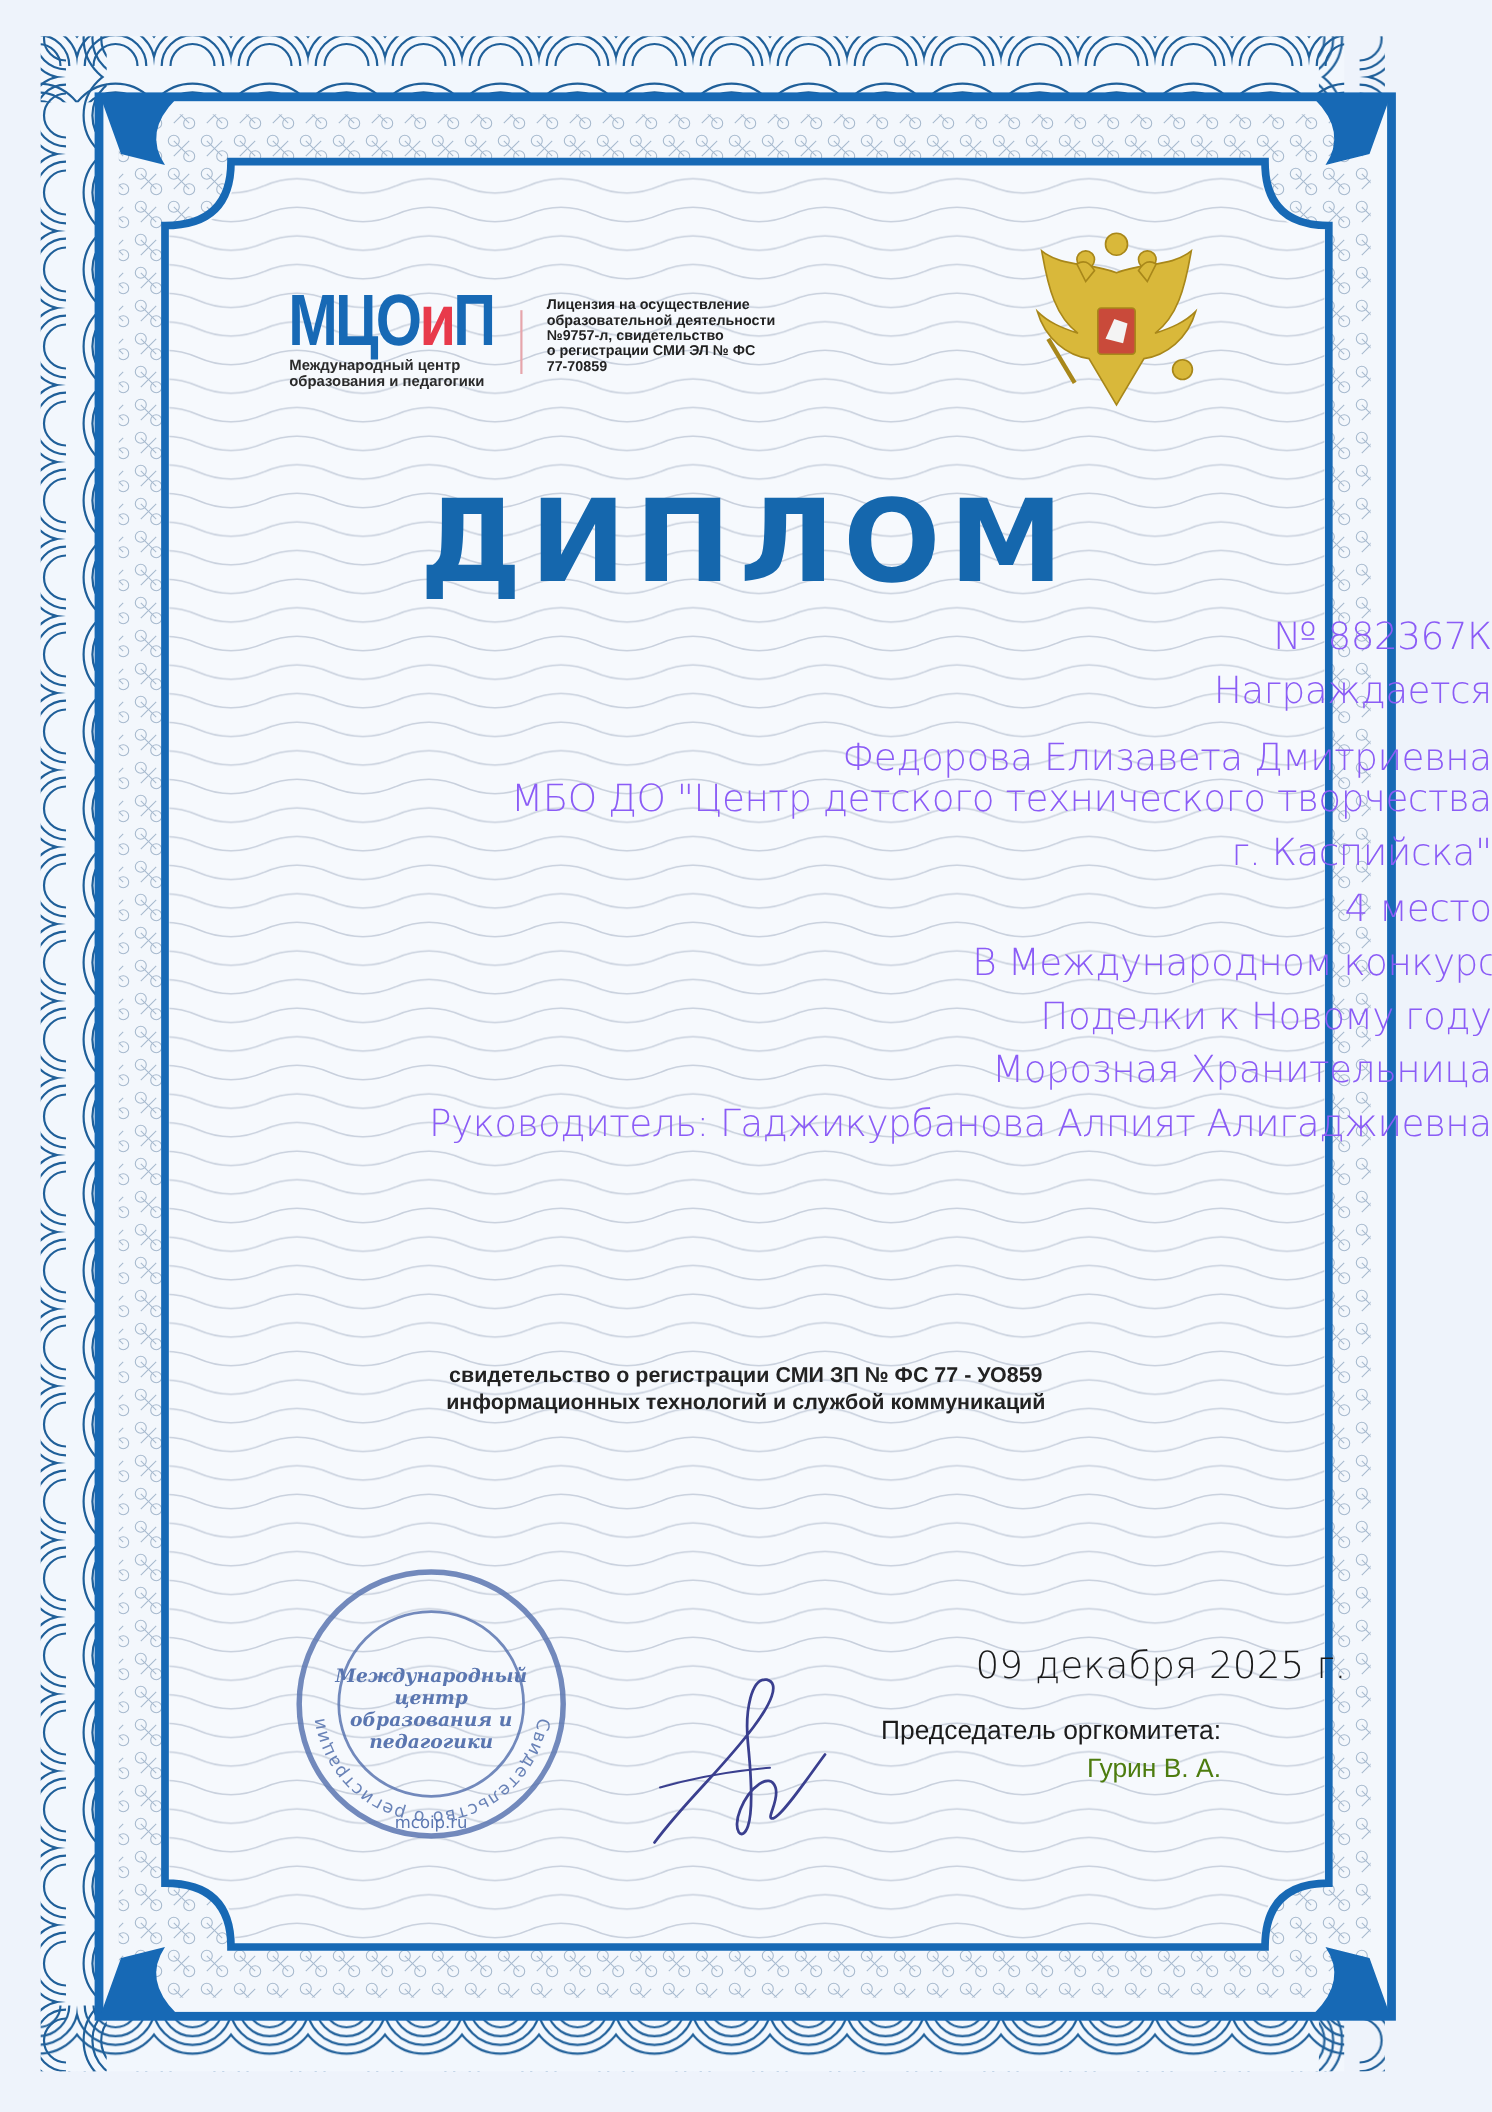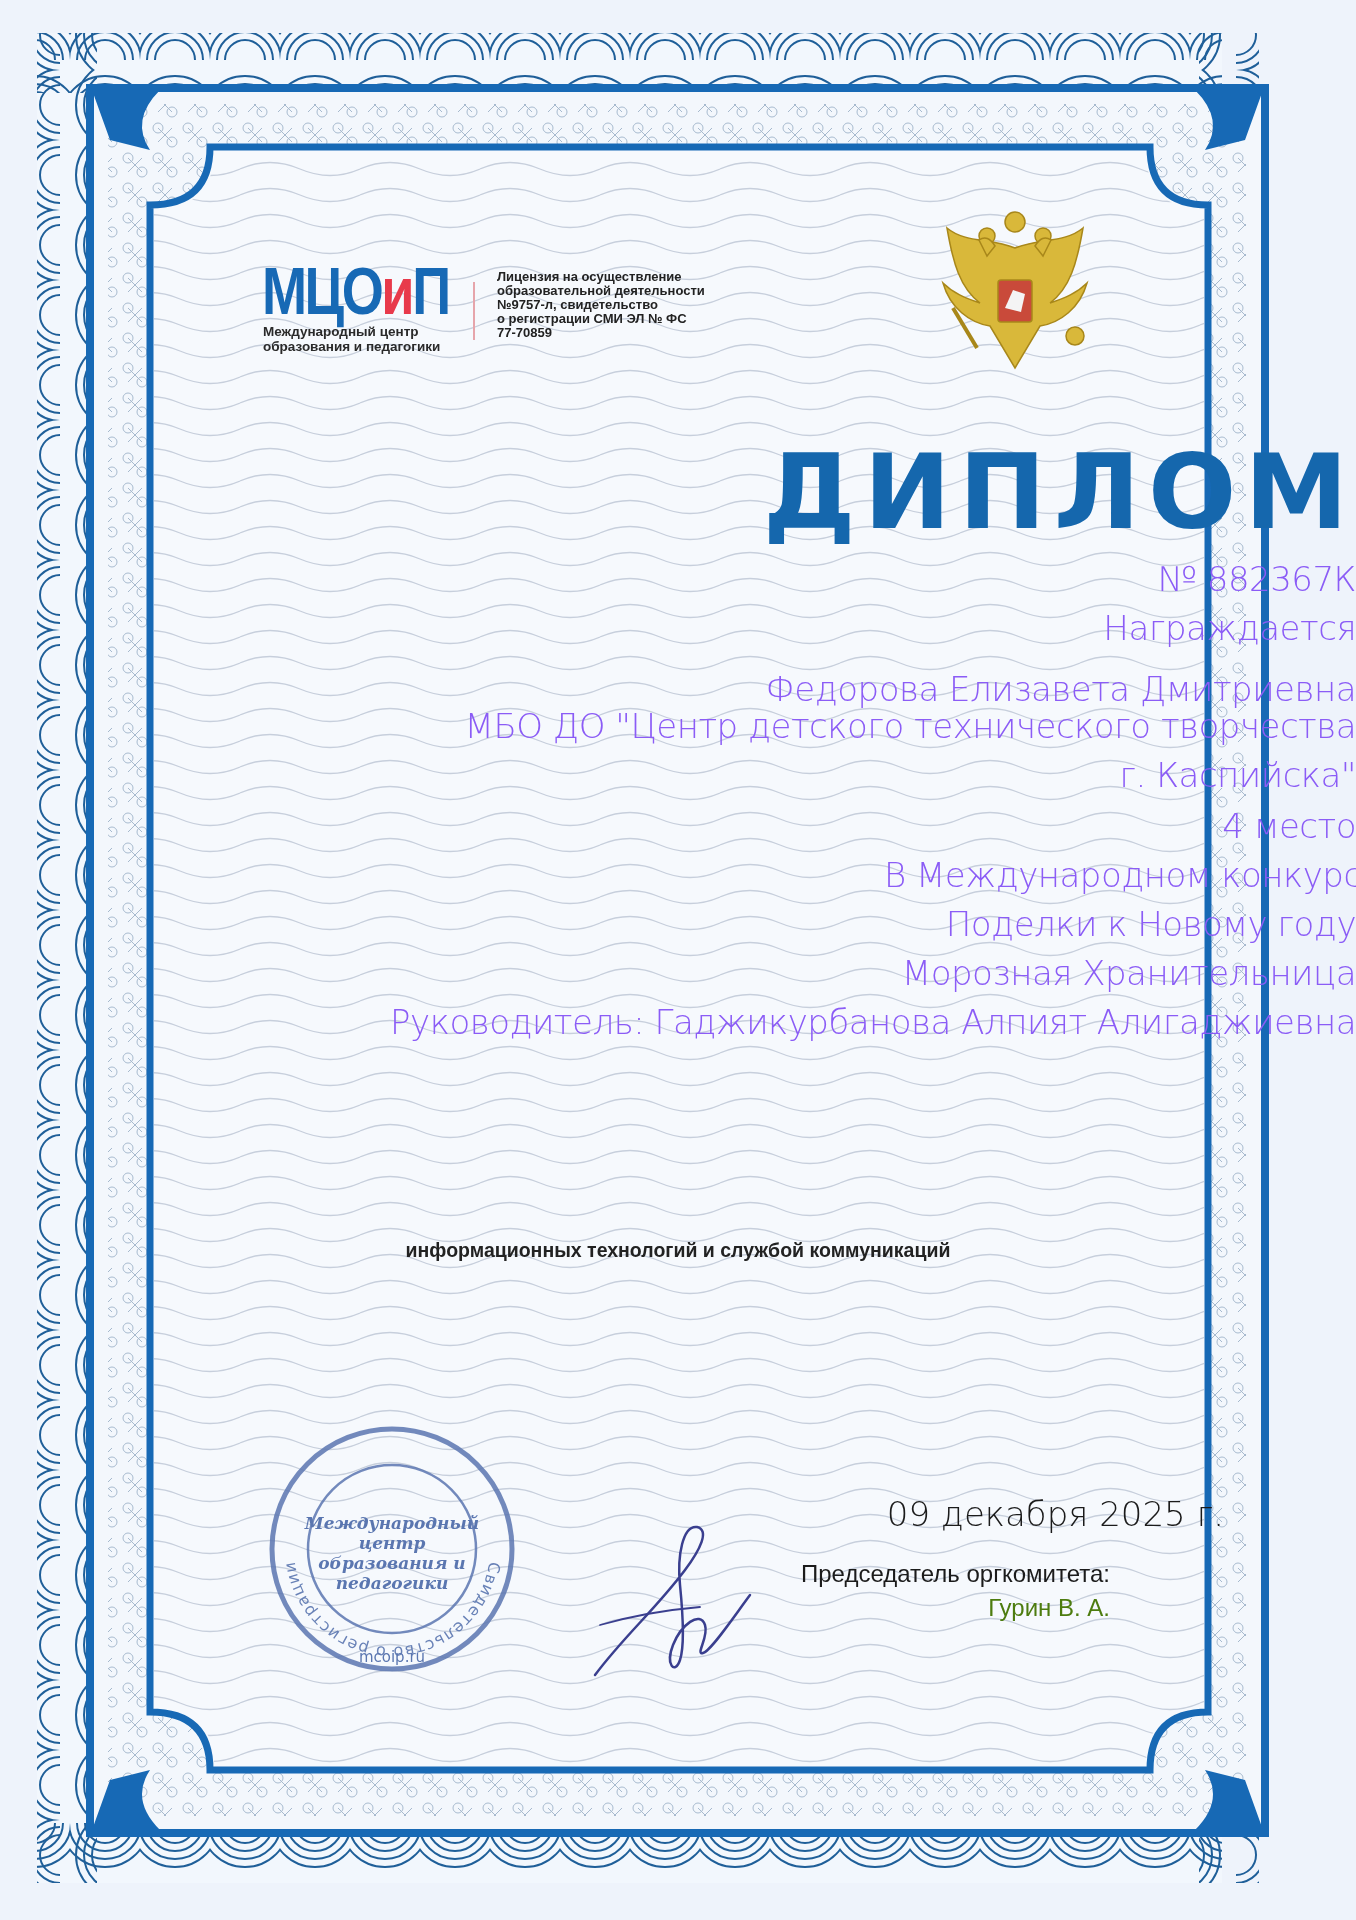--- a/index.html
+++ b/index.html
@@ -5,21 +5,21 @@
   html, body { margin:0; padding:0; }
   body { width:1356px; height:1920px; background:#eef3fb; position:relative; overflow:hidden; font-family:"DejaVu Sans", sans-serif; }
   .guilloche { position:absolute; left:0; top:0; width:1356px; height:1920px; }
   .abs { position:absolute; }
   .center-line { position:absolute; left:0; width:1356px; text-align:right; color:#8b5cf6; font-family:"DejaVu Sans", sans-serif; font-weight:300; font-size:34px; line-height:49px; letter-spacing:-0.5px; }
   .logo-main { position:absolute; left:262px; top:258px; font-family:"Liberation Sans", sans-serif; font-weight:bold; font-size:66px; letter-spacing:-3px; color:#1769b5; line-height:66px; transform:scaleX(0.82); transform-origin:left top; }
   .logo-main .red { color:#e83a4b; }
   .logo-sub { position:absolute; left:263px; top:324px; font-family:"Liberation Sans", sans-serif; font-weight:bold; font-size:13.5px; line-height:15px; color:#2a2a2a; }
   .logo-divider { position:absolute; left:473px; top:282px; width:2px; height:58px; background:#e6a5ab; }
   .license { position:absolute; left:497px; top:270px; font-family:"Liberation Sans", sans-serif; font-weight:bold; font-size:13px; line-height:14px; color:#222; }
-  .title { position:absolute; left:0; width:1356px; top:432px; text-align:right; font-family:"DejaVu Sans", sans-serif; font-weight:bold; font-size:104px; letter-spacing:8px; color:#1567ad; line-height:120px; }
+  .title { position:absolute; left:0; width:1356px; top:432px; text-align:center; font-family:"DejaVu Sans", sans-serif; font-weight:bold; font-size:104px; letter-spacing:8px; color:#1567ad; line-height:120px; }
   .founder { position:absolute; left:0; width:1356px; top:1238px; text-align:center; font-family:"Liberation Sans", sans-serif; font-weight:bold; font-size:19.5px; line-height:25px; color:#222; }
   .date { position:absolute; right:132px; top:1494px; font-family:"DejaVu Sans", sans-serif; font-weight:300; font-size:34px; color:#1b1b1b; }
   .chair { position:absolute; right:246px; top:1557px; font-family:"Liberation Sans", sans-serif; font-size:24px; color:#1b1b1b; line-height:34px; text-align:right; }
   .chair-name { position:absolute; right:246px; top:1594px; font-family:"Liberation Sans", sans-serif; font-size:24px; color:#4d7c0f; }
 </style>
 </head>
 <body>
 
 <svg class="guilloche" viewBox="0 0 1356 1920" xmlns="http://www.w3.org/2000/svg">
   <defs>
@@ -114,20 +114,21 @@
 <div class="center-line" style="top:653px;margin-top:12px;">Федорова Елизавета Дмитриевна</div>
 <div class="center-line" style="top:702px;">МБО ДО "Центр детского технического творчества</div>
 <div class="center-line" style="top:751px;">г. Каспийска"</div>
 <div class="center-line" style="top:802px;">4 место</div>
 <div class="center-line" style="top:851px;padding-left:26px;">В Международном конкурсе</div>
 <div class="center-line" style="top:900px;">Поделки к Новому году</div>
 <div class="center-line" style="top:949px;">Морозная Хранительница</div>
 <div class="center-line" style="top:998px;">Руководитель: Гаджикурбанова Алпият Алигаджиевна</div>
 
 <div class="founder">
+  <div>свидетельство о регистрации СМИ ЗП № ФС 77 - УО859</div>
   <div>информационных технологий и службой коммуникаций</div>
 </div>
 
 <svg class="abs" style="left:265px; top:1422px;" width="254" height="254" viewBox="0 0 254 254">
   <defs>
     <path id="ringPath" d="M127 127 m-98 0 a98 98 0 1 1 196 0 a98 98 0 1 1 -196 0"></path>
   </defs>
   <circle cx="127" cy="127" r="120" fill="none" stroke="#5a76b0" stroke-width="5" opacity="0.85"></circle>
   <circle cx="127" cy="127" r="84" fill="none" stroke="#5a76b0" stroke-width="2.5" opacity="0.85"></circle>
   <text font-family="DejaVu Sans, sans-serif" font-size="16" fill="#5a76b0" opacity="0.9" letter-spacing="1">

